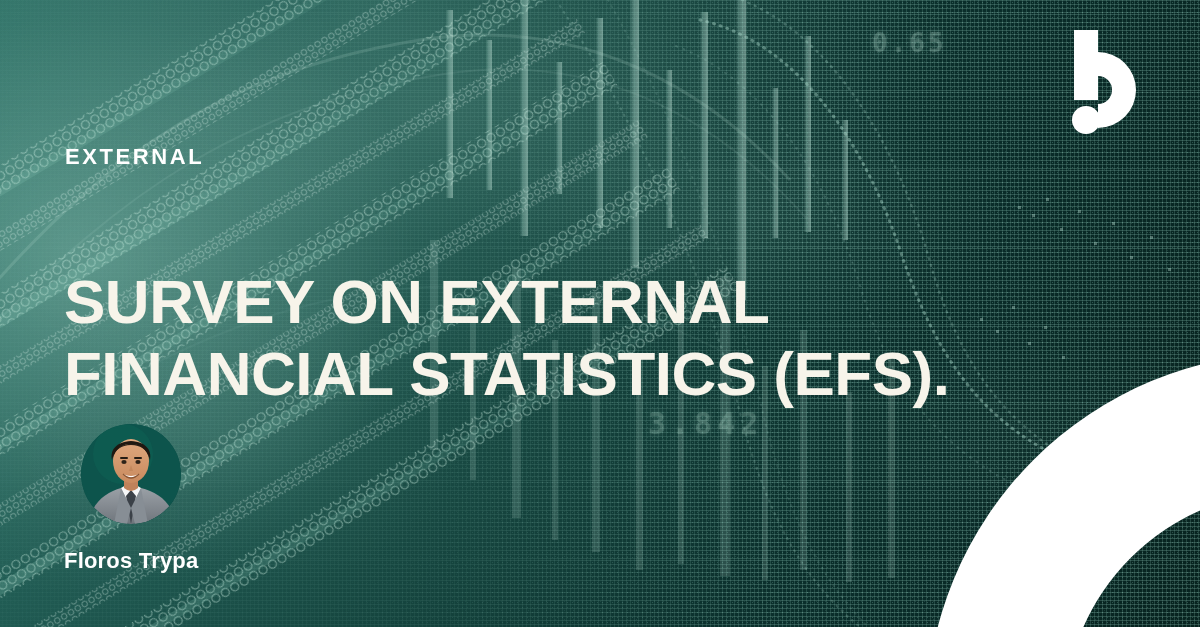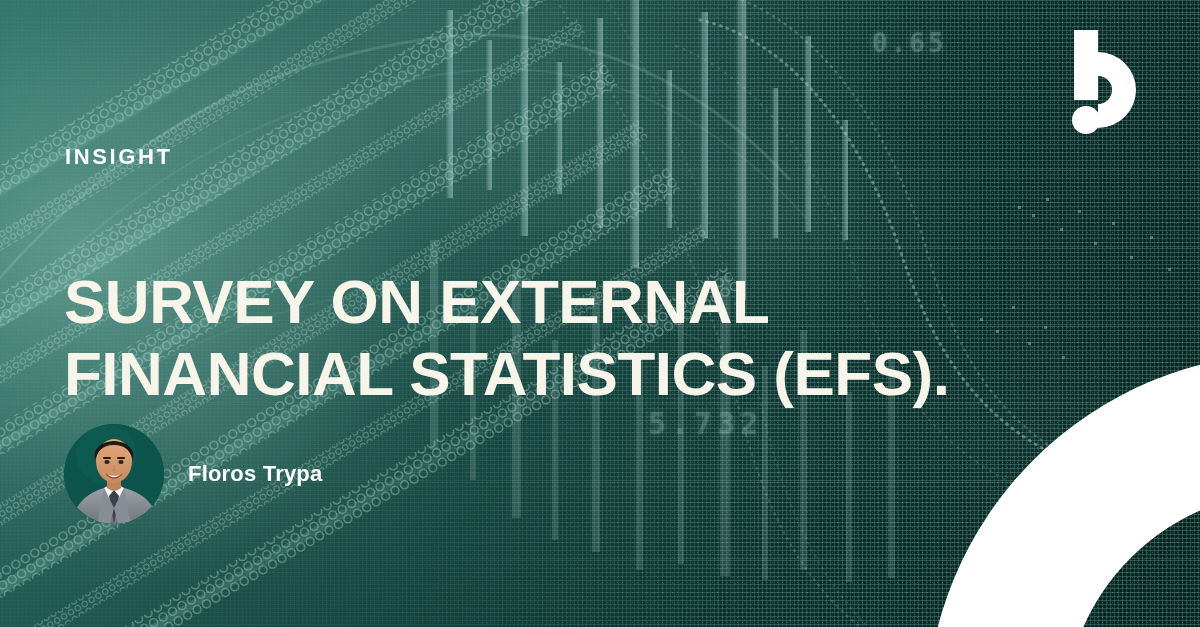--- a/index.html
+++ b/index.html
@@ -89,21 +89,21 @@
     width:960px;
     font-size:62px; font-weight:700; line-height:72px;
     letter-spacing:-0.5px;
     color:#f7f4ea;
     margin-top:44px;
   }
 
   
   #author-block {
     position:absolute; left:64px; top:424px;
-    display:flex; align-items:center; gap:24px;
+    display:flex; align-items:center; gap:24px;flex-direction:column;
   }
   #avatar {
     position:relative;
     width:100px; height:100px; border-radius:50%;
     background:radial-gradient(circle at 40% 34%, #12635a 0%, #0c4f48 60%, #0a423c 100%);
     overflow:hidden; flex:0 0 auto;
   }
   #avatar svg { display:block; width:100px; height:100px; }
   #author-name {
     font-size:22px; font-weight:700; color:#ffffff; letter-spacing:.2px;
@@ -239,25 +239,25 @@
         <rect x="1044" y="326" width="3" height="3"></rect>
           <rect x="1062" y="356" width="3" height="3"></rect>
       </g>
     </g>
   </svg>
 
   <div class="bg-layer bg-dots"></div>
   <div class="bg-layer bg-grid"></div>
 
   <div class="bg-num" id="num-065">0.65</div>
-  <div class="bg-num" id="num-8143">5.732</div>
+  <div class="bg-num" id="num-8143">3.842</div>
 
   <div class="fg">
 
-    <div id="eyebrow">INSIGHT</div>
+    <div id="eyebrow">EXTERNAL</div>
 
     <h1 id="headline">SURVEY ON EXTERNAL FINANCIAL STATISTICS (EFS).</h1>
 
     <div id="author-block">
 
       <div id="avatar">
         <svg viewBox="0 0 100 100">
           <defs>
             <clipPath id="avClip">
                 <circle cx="50" cy="50" r="50"></circle>

